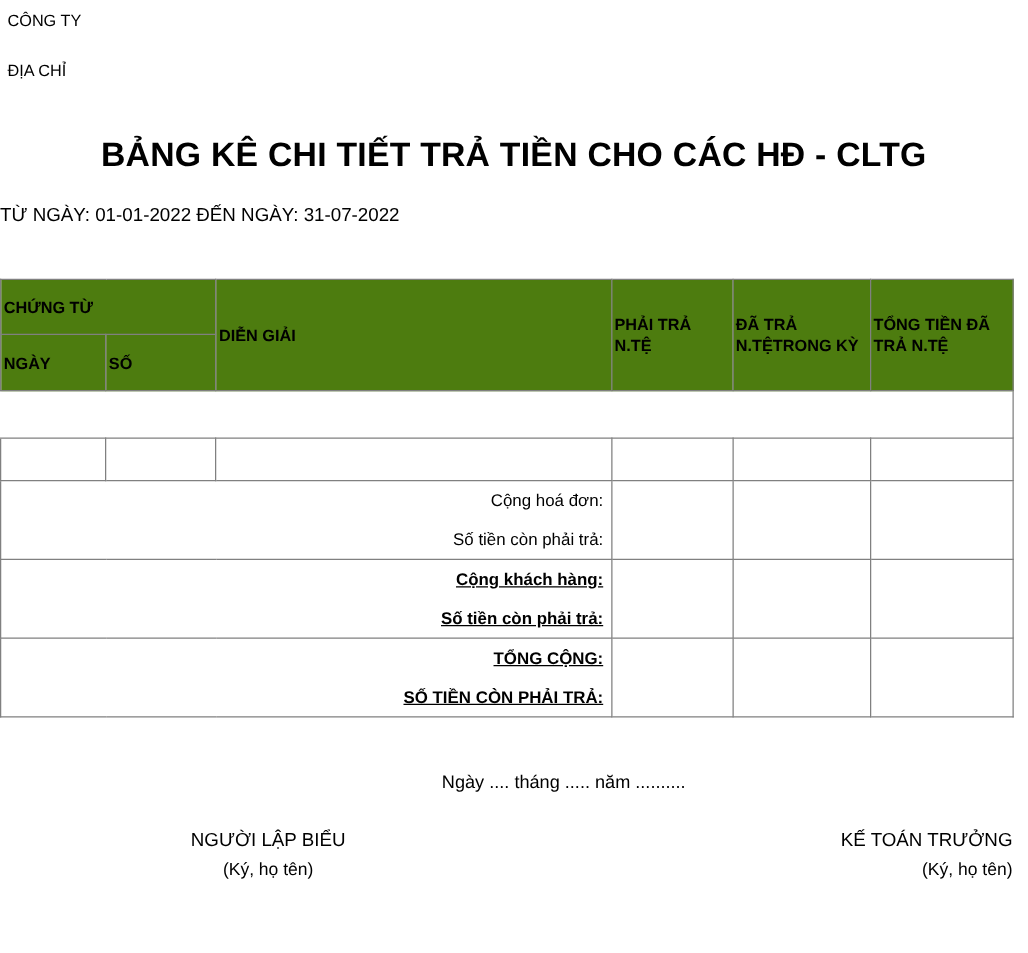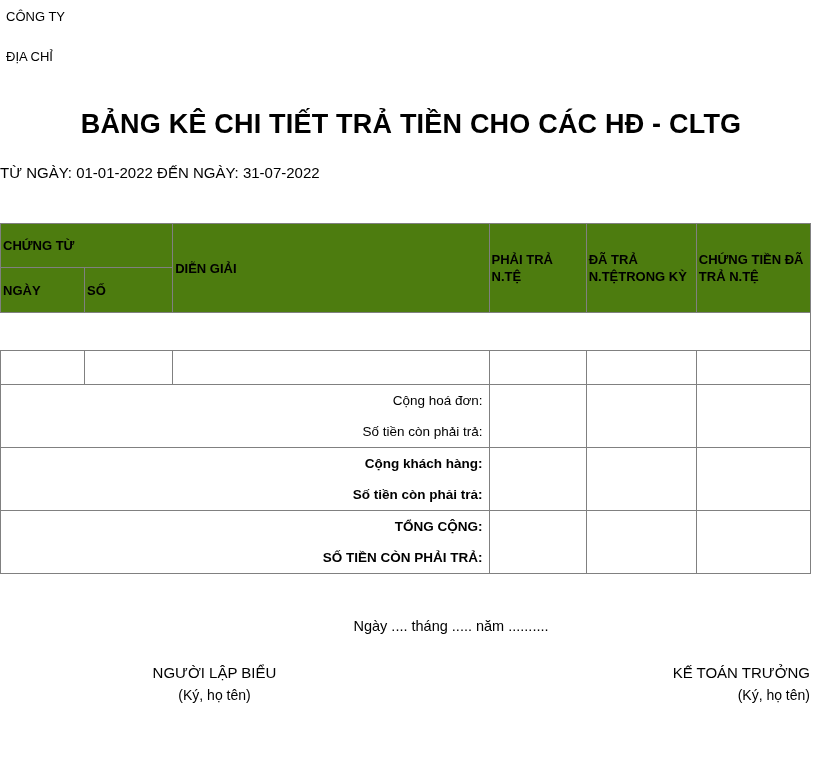--- a/index.html
+++ b/index.html
@@ -90,21 +90,21 @@
     justify-content: center;
     height: 62px;
   }
   .sum-inner div {
     text-align: right;
     padding-right: 6px;
     font-size: 13.5px;
     line-height: 31px;
     white-space: nowrap;
   }
-  .sum-inner div.b { font-weight: bold; }
+  .sum-inner div.b { font-weight: bold; text-decoration: underline; }
 
   
   .footer {
     margin-top: 44px;
     position: relative;
     height: 120px;
   }
   .date-line {
     position: absolute;
     left: 0;
@@ -156,21 +156,21 @@
     <col class="c-pt">
       <col class="c-dt">
       <col class="c-tt">
   </colgroup>
   <thead>
     <tr>
       <th class="hdr-chungtu" colspan="2">CHỨNG TỪ</th>
       <th rowspan="2" class="hdr-tall">DIỄN GIẢI</th>
       <th rowspan="2" class="hdr-tall">PHẢI TRẢ N.TỆ</th>
       <th rowspan="2" class="hdr-tall">ĐÃ TRẢ N.TỆTRONG KỲ</th>
-      <th rowspan="2" class="hdr-tall">CHỨNG TIỀN ĐÃ TRẢ N.TỆ</th>
+      <th rowspan="2" class="hdr-tall">TỔNG TIỀN ĐÃ TRẢ N.TỆ</th>
     </tr>
     <tr>
       <th class="hdr-sub">NGÀY</th>
       <th class="hdr-sub">SỐ</th>
     </tr>
   </thead>
   <tbody>
 
     <tr class="row-blank">
       <td colspan="6" class="edge-r edge-l"></td>

